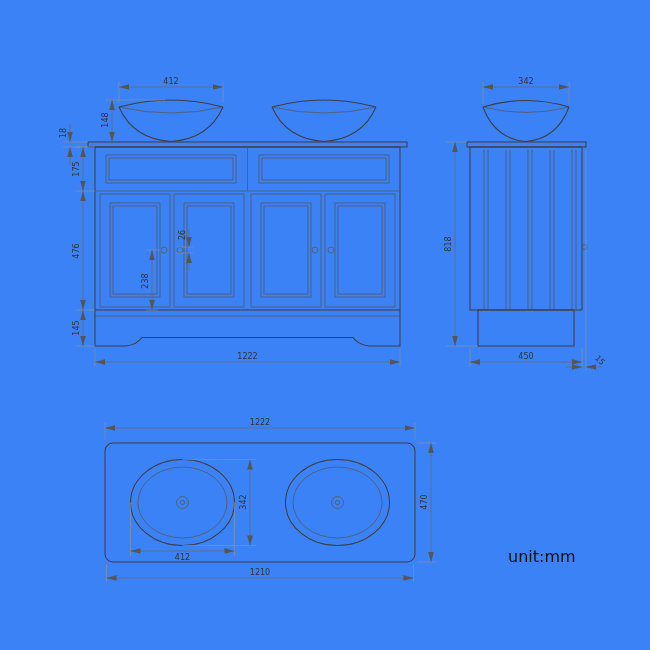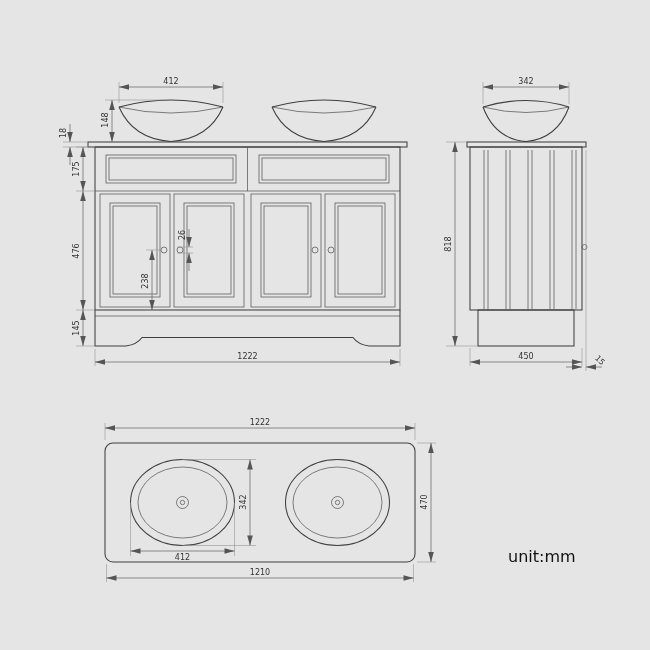--- a/index.html
+++ b/index.html
@@ -1,16 +1,16 @@
 <!DOCTYPE html>
 <html><head>
 <meta charset="utf-8">
 <style>
   html,body{margin:0;padding:0;background:#ffffff;}
-  .sheet{width:650px;height:650px;background:#e5e5e5;position:relative;overflow:hidden;
+  .sheet{width:650px;height:650px;background:#3b82f6;position:relative;overflow:hidden;
          font-family:"DejaVu Sans",sans-serif;}
   svg{display:block;}
   .o {stroke:#3f3f3f;stroke-width:1.05;fill:none;stroke-linejoin:miter;}
   .o2{stroke:#575757;stroke-width:0.75;fill:none;}
   .d {stroke:#6a6a6a;stroke-width:0.75;fill:none;}
   .e {stroke:#949494;stroke-width:0.6;fill:none;}
   .dim{font-size:8px;fill:#333;text-anchor:middle;font-family:"DejaVu Sans",sans-serif;}
   .unit{font-size:16px;fill:#111;font-family:"DejaVu Sans",sans-serif;}
 </style>
 </head>

